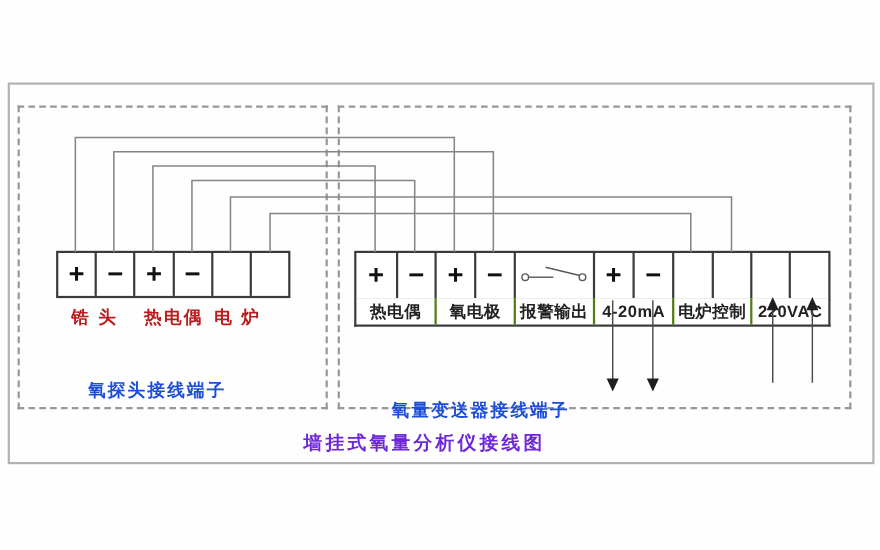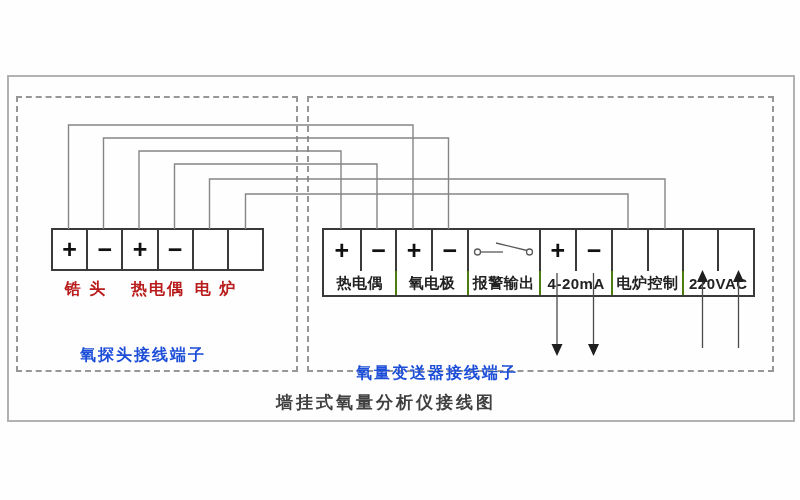--- a/index.html
+++ b/index.html
@@ -26,21 +26,21 @@
     background:#ffffff;border:2px solid #3a3a3a;border-top:none;box-sizing:border-box;}
   .label-row .lcell{
     box-sizing:border-box;border-left:2px solid #4d7c0f;
     display:flex;align-items:center;justify-content:center;
     font-weight:bold;font-size:15px;color:#222;letter-spacing:0.5px;white-space:nowrap;
   }
   .label-row .lcell:first-child{border-left:none;}
 
   .group-label{position:absolute;top:279px;text-align:center;font-weight:bold;font-size:16px;color:#b91c1c;letter-spacing:2px;white-space:nowrap;}
   .box-caption{position:absolute;text-align:center;font-weight:bold;font-size:16px;color:#1d4ed8;letter-spacing:2px;white-space:nowrap;}
-  .diagram-title{position:absolute;left:236px;top:391px;width:300px;text-align:center;font-weight:bold;font-size:17px;color:#404040;letter-spacing:3px;white-space:nowrap;}
+  .diagram-title{position:absolute;left:236px;top:391px;width:300px;text-align:center;font-weight:bold;font-size:17px;color:#6d28d9;letter-spacing:3px;white-space:nowrap;}
   .overlay{position:absolute;left:0;top:0;pointer-events:none;}
 </style>
 </head>
 <body>
 
 <div class="canvas">
 
   <div class="outer-box"></div>
   <div class="dashed-box left"></div>
   <div class="dashed-box right"></div>

